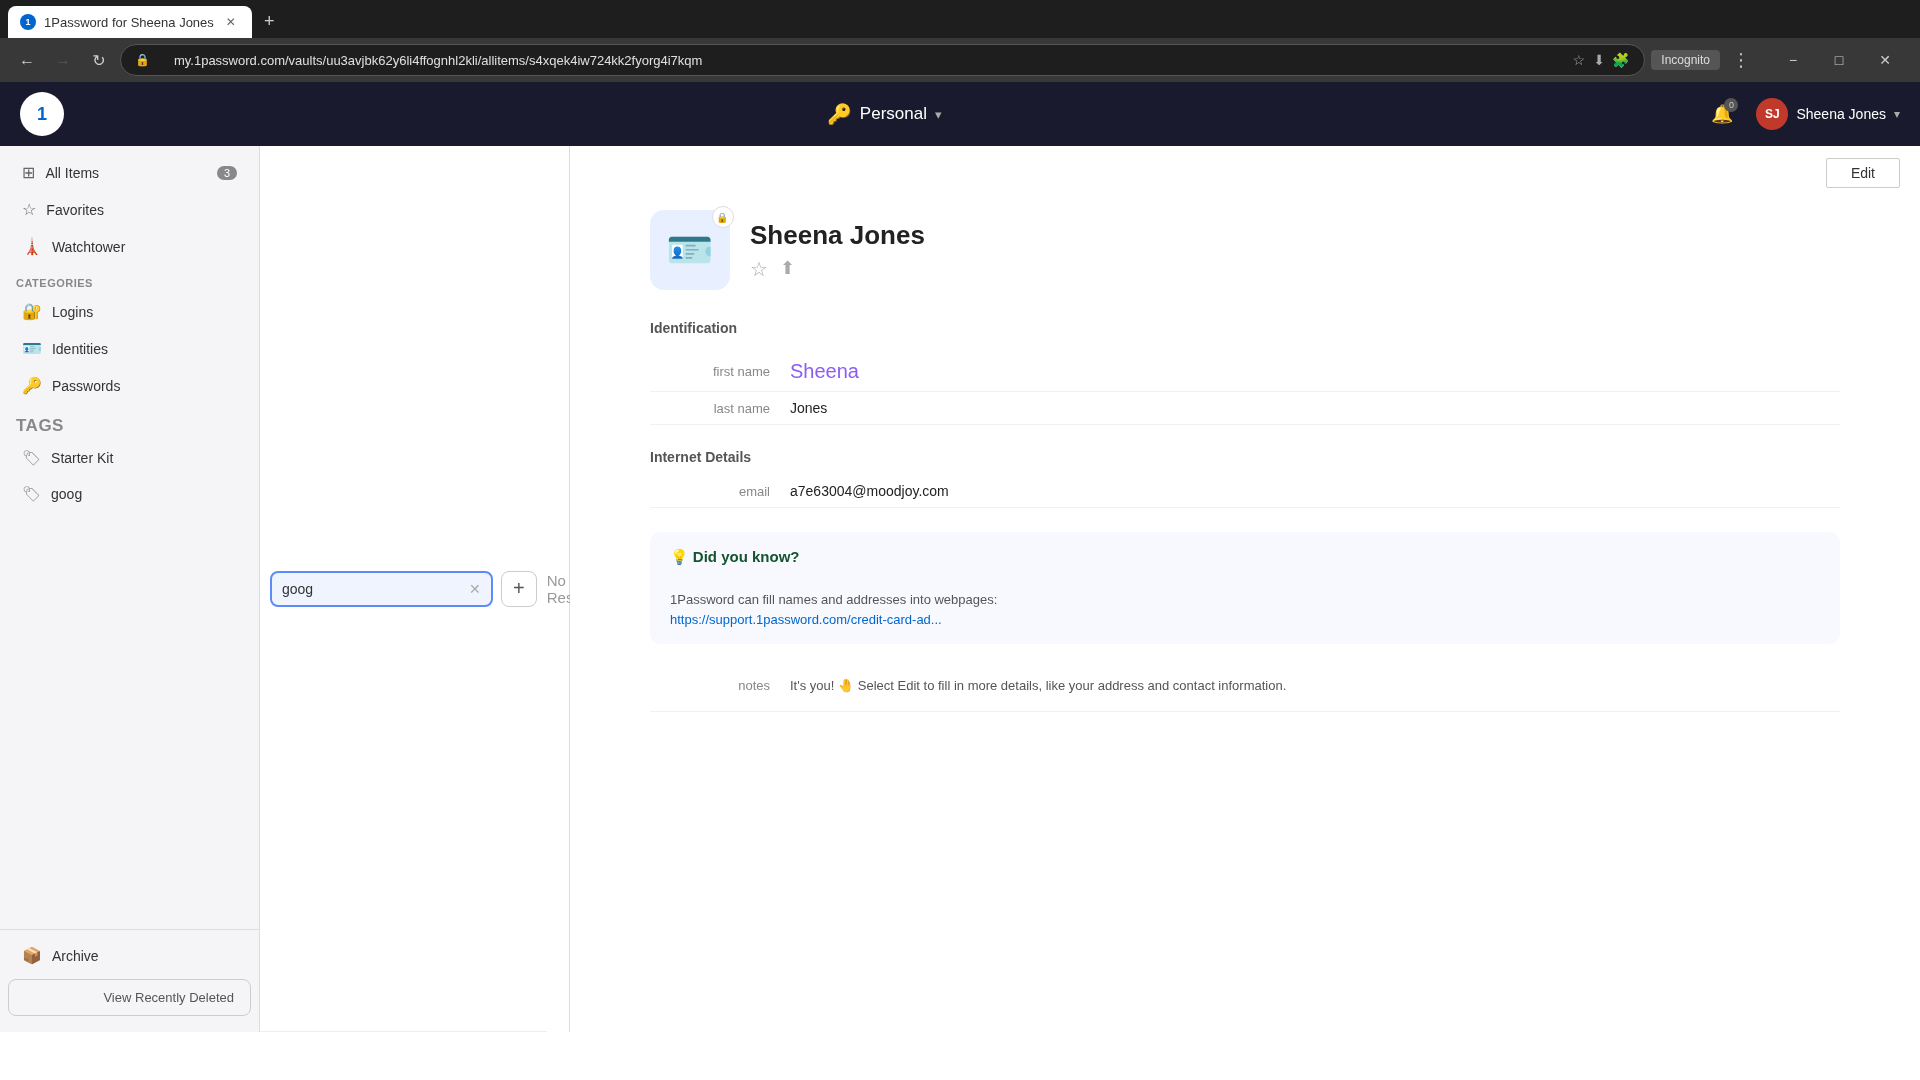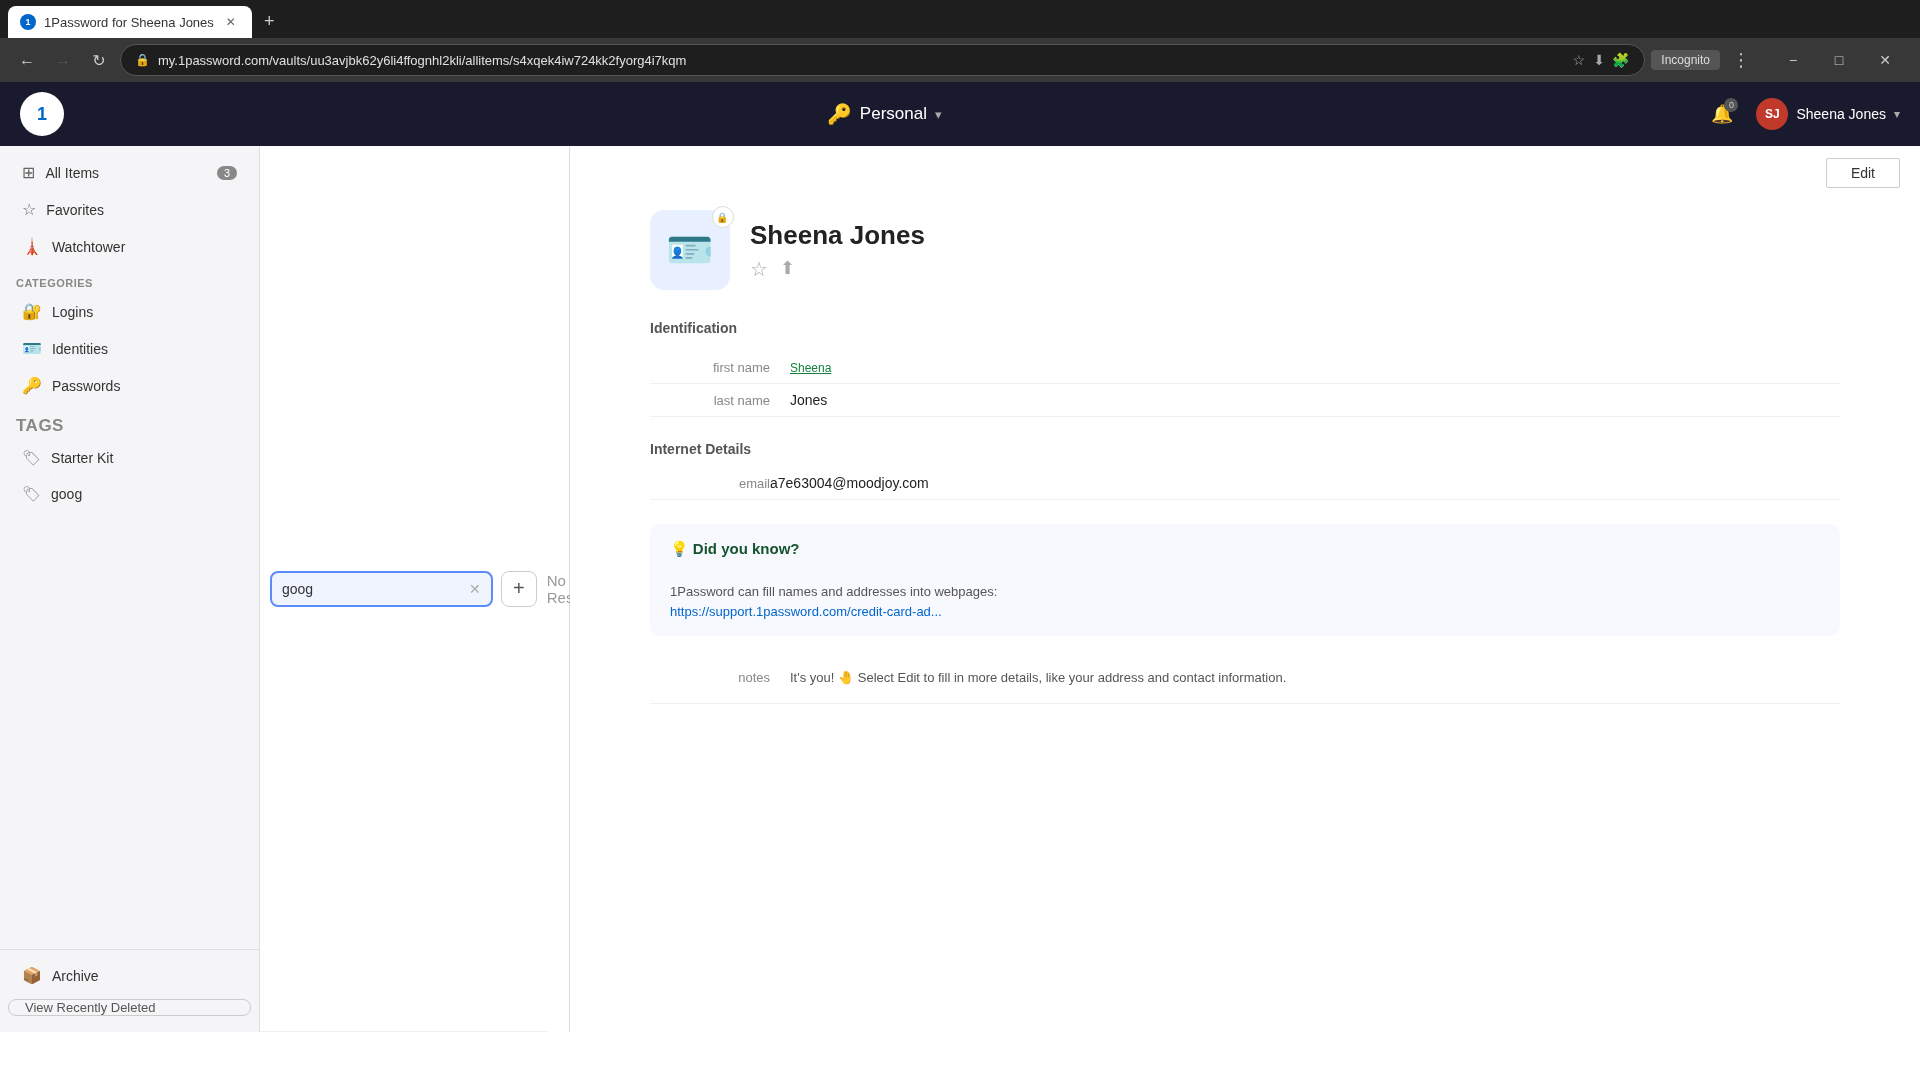--- a/index.html
+++ b/index.html
@@ -16,21 +16,21 @@
   </div>
   <div style="color:#ccc; font-size:18px; padding:4px 8px; cursor:pointer; margin-bottom:2px;">+</div>
 </div>
 
 <div style="background:#383838; height:44px; display:flex; align-items:center; padding:0 12px; gap:6px;">
   <button style="width:30px;height:30px;background:transparent;border:none;color:#ccc;font-size:16px;cursor:pointer;border-radius:50%;display:flex;align-items:center;justify-content:center;">←</button>
   <button style="width:30px;height:30px;background:transparent;border:none;color:#555;font-size:16px;cursor:pointer;border-radius:50%;display:flex;align-items:center;justify-content:center;">→</button>
   <button style="width:30px;height:30px;background:transparent;border:none;color:#ccc;font-size:16px;cursor:pointer;border-radius:50%;display:flex;align-items:center;justify-content:center;">↻</button>
   <div style="flex:1;background:#1e1e1e;border:1.5px solid #555;border-radius:20px;height:32px;display:flex;align-items:center;padding:0 14px;gap:8px;">
     <span style="color:#888;font-size:12px;">🔒</span>
-    <span style="color:#e0e0e0;font-size:13px;flex:1;">my.1password.com/vaults/uu3avjbk62y6li4ffognhl2kli/allitems/s4xqek4iw724kk2fyorg4i7kqm</span>
+    <span style="color:#e0e0e0;font-size:13px;flex:1;margin-left:16px;">my.1password.com/vaults/uu3avjbk62y6li4ffognhl2kli/allitems/s4xqek4iw724kk2fyorg4i7kqm</span>
     <span style="color:#aaa;font-size:14px;cursor:pointer;">☆</span>
     <span style="color:#aaa;font-size:14px;cursor:pointer;">⬇</span>
     <span style="color:#aaa;font-size:14px;cursor:pointer;">🧩</span>
   </div>
   <div style="background:#555;color:#ddd;font-size:12px;padding:3px 10px;border-radius:4px;cursor:pointer;">Incognito</div>
   <button style="width:30px;height:30px;background:transparent;border:none;color:#ccc;font-size:18px;cursor:pointer;display:flex;align-items:center;justify-content:center;">⋮</button>
   <div style="display:flex;gap:0;margin-left:8px;">
     <button style="width:46px;height:44px;background:transparent;border:none;color:#ccc;font-size:14px;cursor:pointer;">−</button>
     <button style="width:46px;height:44px;background:transparent;border:none;color:#ccc;font-size:14px;cursor:pointer;">□</button>
     <button style="width:46px;height:44px;background:transparent;border:none;color:#ccc;font-size:14px;cursor:pointer;">✕</button>
@@ -108,21 +108,21 @@
       <span style="flex:1;">goog</span>
     </div>
 
     <div style="flex:1;"></div>
 
     <div style="padding:8px;border-top:1px solid #ddd;">
       <div style="display:flex;align-items:center;padding:8px 14px;gap:10px;cursor:pointer;border-radius:8px;font-size:14px;color:#333;">
         <span style="font-size:16px;color:#888;">📦</span>
         <span style="flex:1;">Archive</span>
       </div>
-      <button style="display:block;width:100%;padding:0 16px;background:transparent;border:1px solid #ccc;border-radius:8px;font-size:13px;color:#555;cursor:pointer;text-align:left;margin-top:6px;">View Recently Deleted</button>
+      <button style="display:block;width:100%;padding:10px 16px;background:transparent;border:1px solid #ccc;border-radius:8px;font-size:13px;color:#555;cursor:pointer;text-align:right;margin-top:6px;">View Recently Deleted</button>
     </div>
   </div>
 
   <div style="width:310px;background:#fff;border-right:1px solid #ddd;display:flex;flex-shrink:0;">
     <div style="display:flex;align-items:center;padding:10px 10px;gap:8px;border-bottom:1px solid #eee;">
       <div style="flex:1;display:flex;align-items:center;background:#f0f4ff;border:2px solid #5b8cfa;border-radius:8px;padding:0 10px;height:36px;gap:6px;">
         <input type="text" value="goog" style="border: none; background: transparent; outline: none; font-size: 14px; color: rgb(51, 51, 51); flex: 1 1 0%; cursor: text;">
         <span style="color:#aaa;cursor:pointer;font-size:14px;">✕</span>
       </div>
       <button style="width:36px;height:36px;background:transparent;border:1.5px solid #ccc;border-radius:8px;display:flex;align-items:center;justify-content:center;font-size:20px;color:#555;cursor:pointer;">+</button>
@@ -146,29 +146,29 @@
           <div style="display:flex;gap:12px;margin-top:6px;">
             <span style="font-size:20px;color:#aaa;cursor:pointer;">☆</span>
             <span style="font-size:18px;color:#aaa;cursor:pointer;">⬆</span>
           </div>
         </div>
       </div>
 
       <div style="font-size:14px;font-weight:600;color:#555;margin-bottom:16px;margin-top:10px;">Identification</div>
       <div style="display:flex;align-items:center;padding:8px 0;border-bottom:1px solid #f0f0f0;gap:20px;">
         <span style="width:120px;font-size:13px;color:#888;flex-shrink:0;text-align:right;">first name</span>
-        <span style="font-size:12px;color:#15803d;text-decoration:underline;">Sheena</span>
+        <span style="font-size:20px;color:#8b5cf6;">Sheena</span>
       </div>
       <div style="display:flex;align-items:center;padding:8px 0;border-bottom:1px solid #f0f0f0;gap:20px;">
         <span style="width:120px;font-size:13px;color:#888;flex-shrink:0;text-align:right;">last name</span>
         <span style="font-size:14px;color:#222;">Jones</span>
       </div>
 
       <div style="font-size:14px;font-weight:600;color:#555;margin-bottom:10px;margin-top:24px;">Internet Details</div>
-      <div style="display:flex;align-items:flex-end;padding:8px 0;border-bottom:1px solid #f0f0f0;">
+      <div style="display:flex;align-items:flex-end;padding:8px 0;border-bottom:1px solid #f0f0f0;gap:20px;">
         <span style="width:120px;font-size:13px;color:#888;flex-shrink:0;text-align:right;">email</span>
         <span style="font-size:14px;color:#222;">a7e63004@moodjoy.com</span>
       </div>
 
       <div style="background:#f8f9ff;border-radius:10px;padding:16px 20px;margin-top:24px;">
         <div style="font-size:15px;font-weight:600;color:#14532d;margin-bottom:24px;">💡 Did you know?</div>
         <div style="font-size:13px;color:#555;line-height:1.5;">1Password can fill names and addresses into webpages:</div>
         <a href="#" style="font-size:13px;color:#0066cc;text-decoration:none;">https://support.1password.com/credit-card-ad...</a>
       </div>
 

